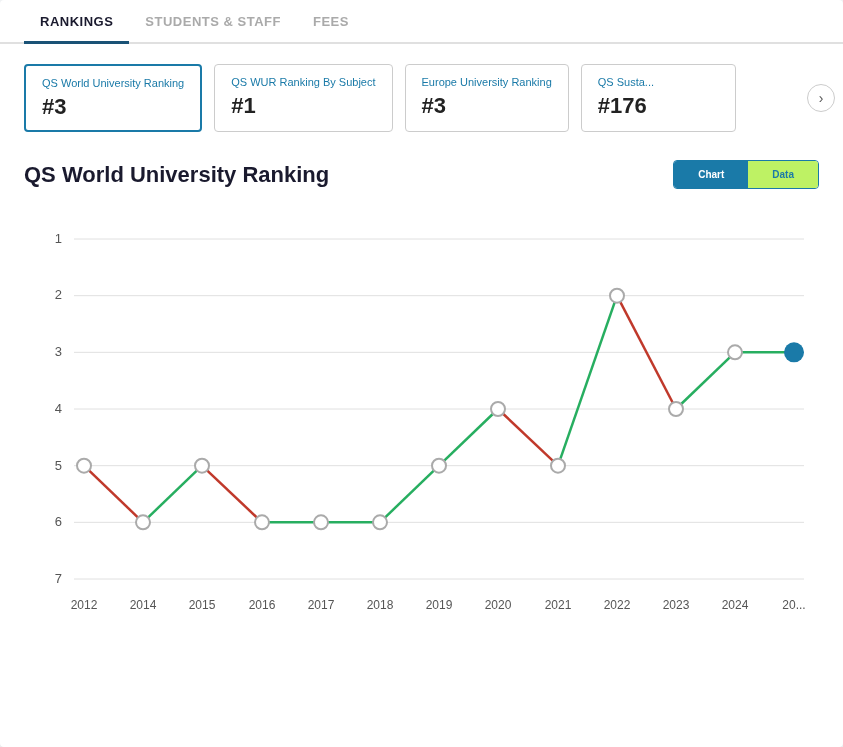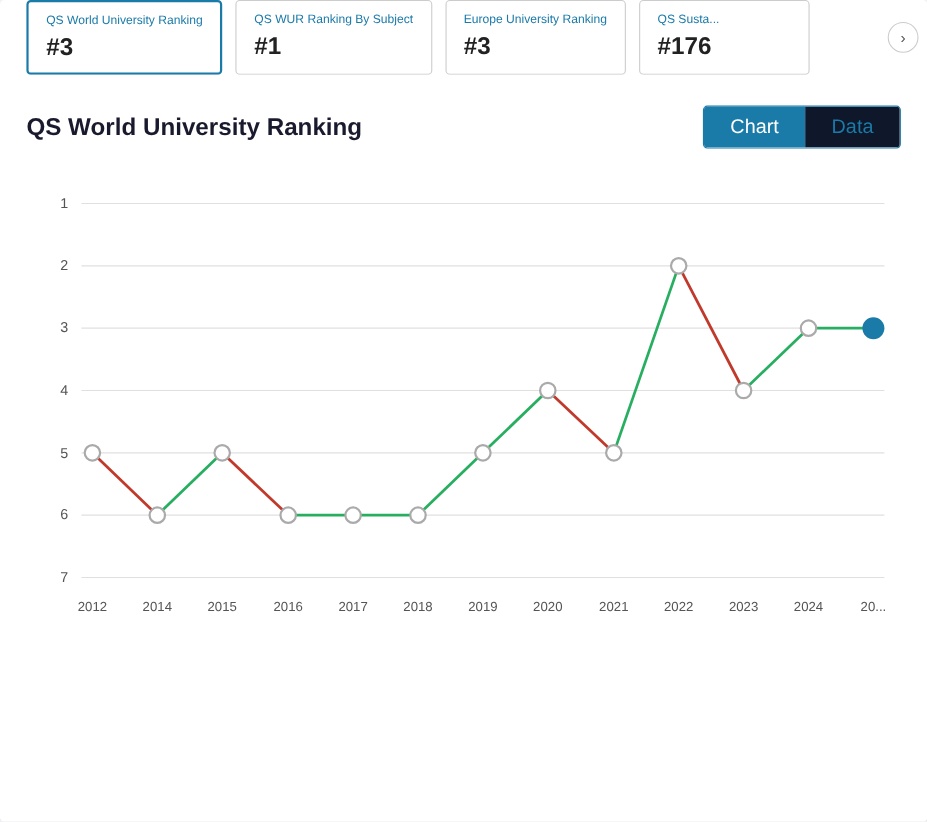--- a/index.html
+++ b/index.html
@@ -104,32 +104,32 @@
       color: #1a1a2e;
     }
     .toggle-buttons {
       display: flex;
       border: 1.5px solid #1a7aa8;
       border-radius: 4px;
       overflow: hidden;
     }
     .toggle-btn {
       padding: 8px 24px;
-      font-size: 18px;
-      font-weight: 400;
+      font-size: 10px;
+      font-weight: 700;
       cursor: pointer;
       border: none;
       outline: none;
     }
     .toggle-btn.active {
       background: #1a7aa8;
       color: #fff;
     }
     .toggle-btn.inactive {
-      background: #0f172a;
+      background: #bef264;
       color: #1a7aa8;
     }
     
     .chart-area {
       padding: 0 24px 24px;
     }
     .chart-container {
       position: relative;
       width: 100%;
       height: 430px;
@@ -137,20 +137,25 @@
     svg.chart-svg {
       width: 100%;
       height: 100%;
     }
   </style>
 </head>
 <body>
 
 <div class="card">
 
+  <div class="tabs">
+    <div class="tab active">RANKINGS</div>
+    <div class="tab">STUDENTS &amp; STAFF</div>
+    <div class="tab">FEES</div>
+  </div>
 
   <div class="ranking-cards">
     <div class="ranking-card active">
       <div class="label">QS World University Ranking</div>
       <div class="value">#3</div>
     </div>
     <div class="ranking-card">
       <div class="label">QS WUR Ranking By Subject</div>
       <div class="value">#1</div>
     </div>

